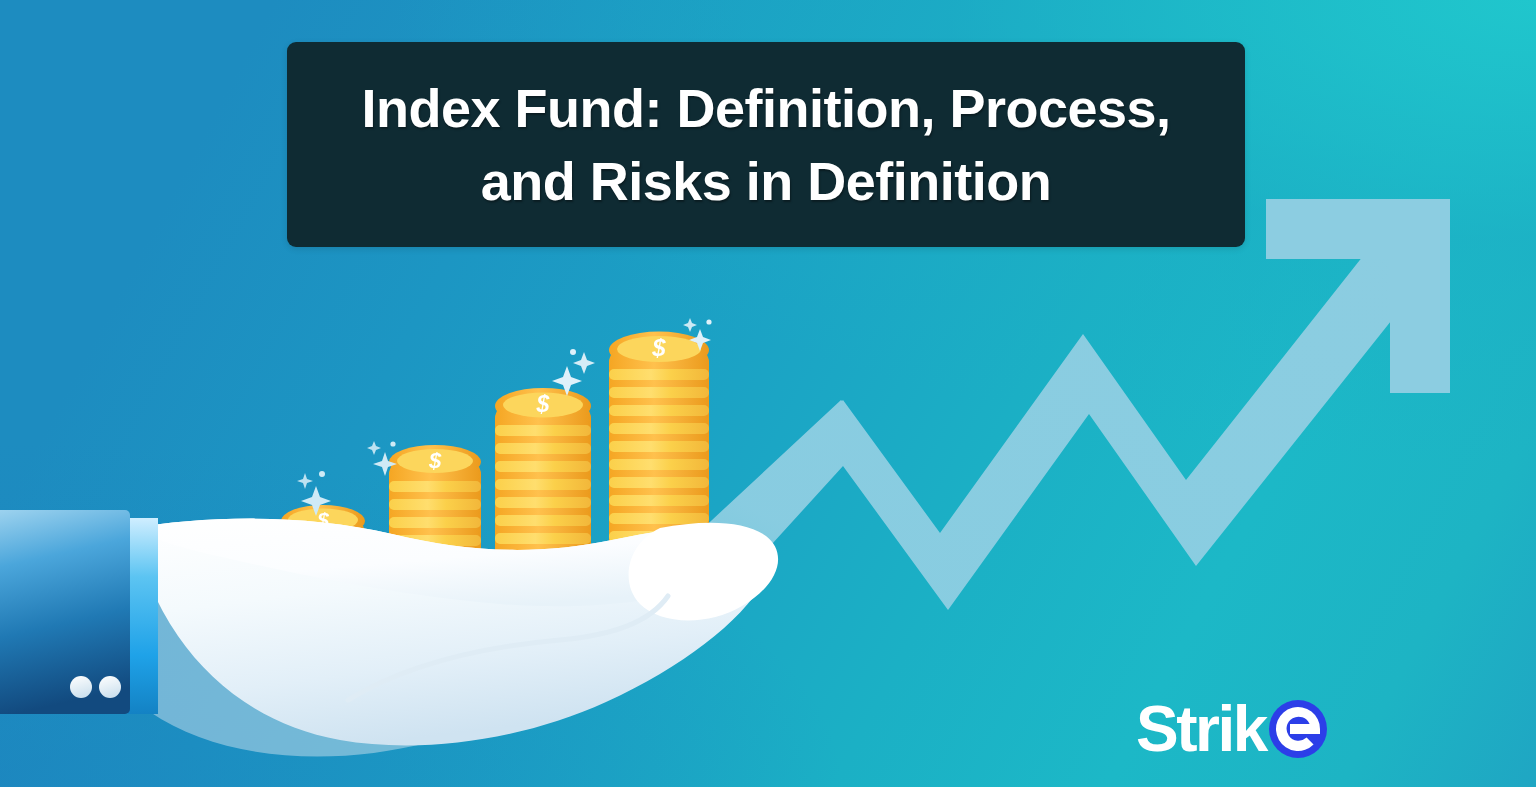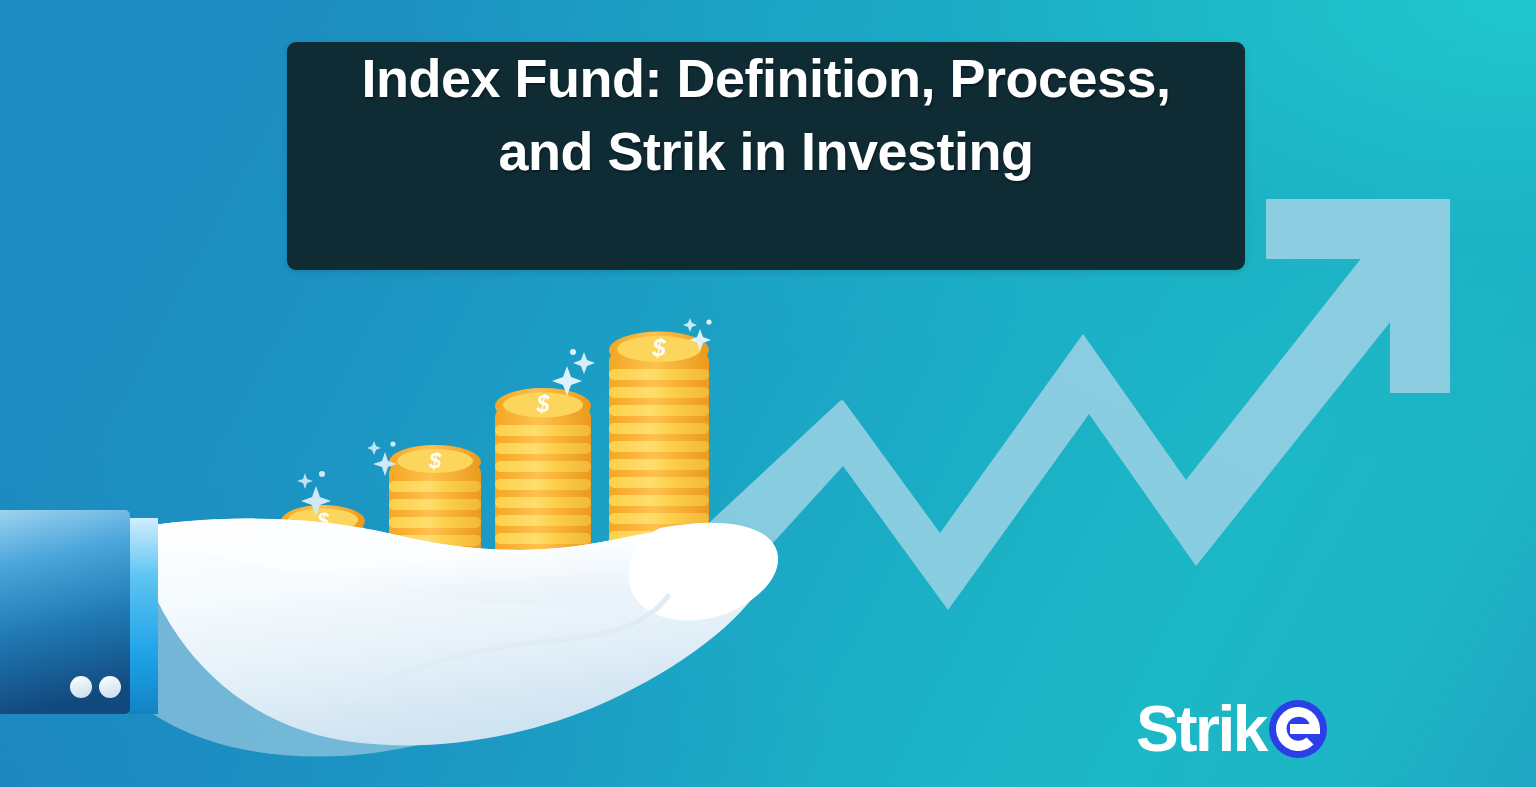--- a/index.html
+++ b/index.html
@@ -69,24 +69,25 @@
     left: 0; top: 0;
     width: 1536px; height: 787px;
   }
 
   
   .title-box {
     position: absolute;
     left: 287px;
     top: 42px;
     width: 958px;
-    height: 228px;
+    height: 205px;
     background: #0f2b33;
     border-radius: 9px;
     display: flex;
+    align-items: center;
     justify-content: center;
     box-shadow: 0 2px 6px rgba(0,0,0,0.12);
   }
   .title-text {
     color: #ffffff;
     font-family: "Liberation Sans", sans-serif;
     font-weight: bold;
     font-size: 54px;
     line-height: 1.35;
     letter-spacing: -0.5px;
@@ -370,21 +371,21 @@
 
     <rect x="-6" y="510" width="136" height="204" rx="5" fill="url(#cuffGrad)"></rect>
 
     <circle cx="81" cy="687" r="11" fill="url(#btnGrad)"></circle>
     <circle cx="110" cy="687" r="11" fill="url(#btnGrad)"></circle>
   </svg>
 
   <div class="title-box">
     <div class="title-text">
       <span>Index Fund: Definition, Process,</span><br>
-      <span>and Strik in Investing</span>
+      <span>and Risks in Definition</span>
     </div>
   </div>
 
   <div class="logo">
     <span class="logo-word">Strik</span>
     <span class="logo-mark">
       <svg width="74" height="58" viewBox="0 0 74 58">
         <circle cx="40" cy="29" r="29" fill="#2c3ee8"></circle>
         <path d="M 40 29 m 0 -21 a 21 21 0 1 1 -14.85 6.15 L 40 29 Z" fill="#2c3ee8"></path>
         <path d="M 62 29

